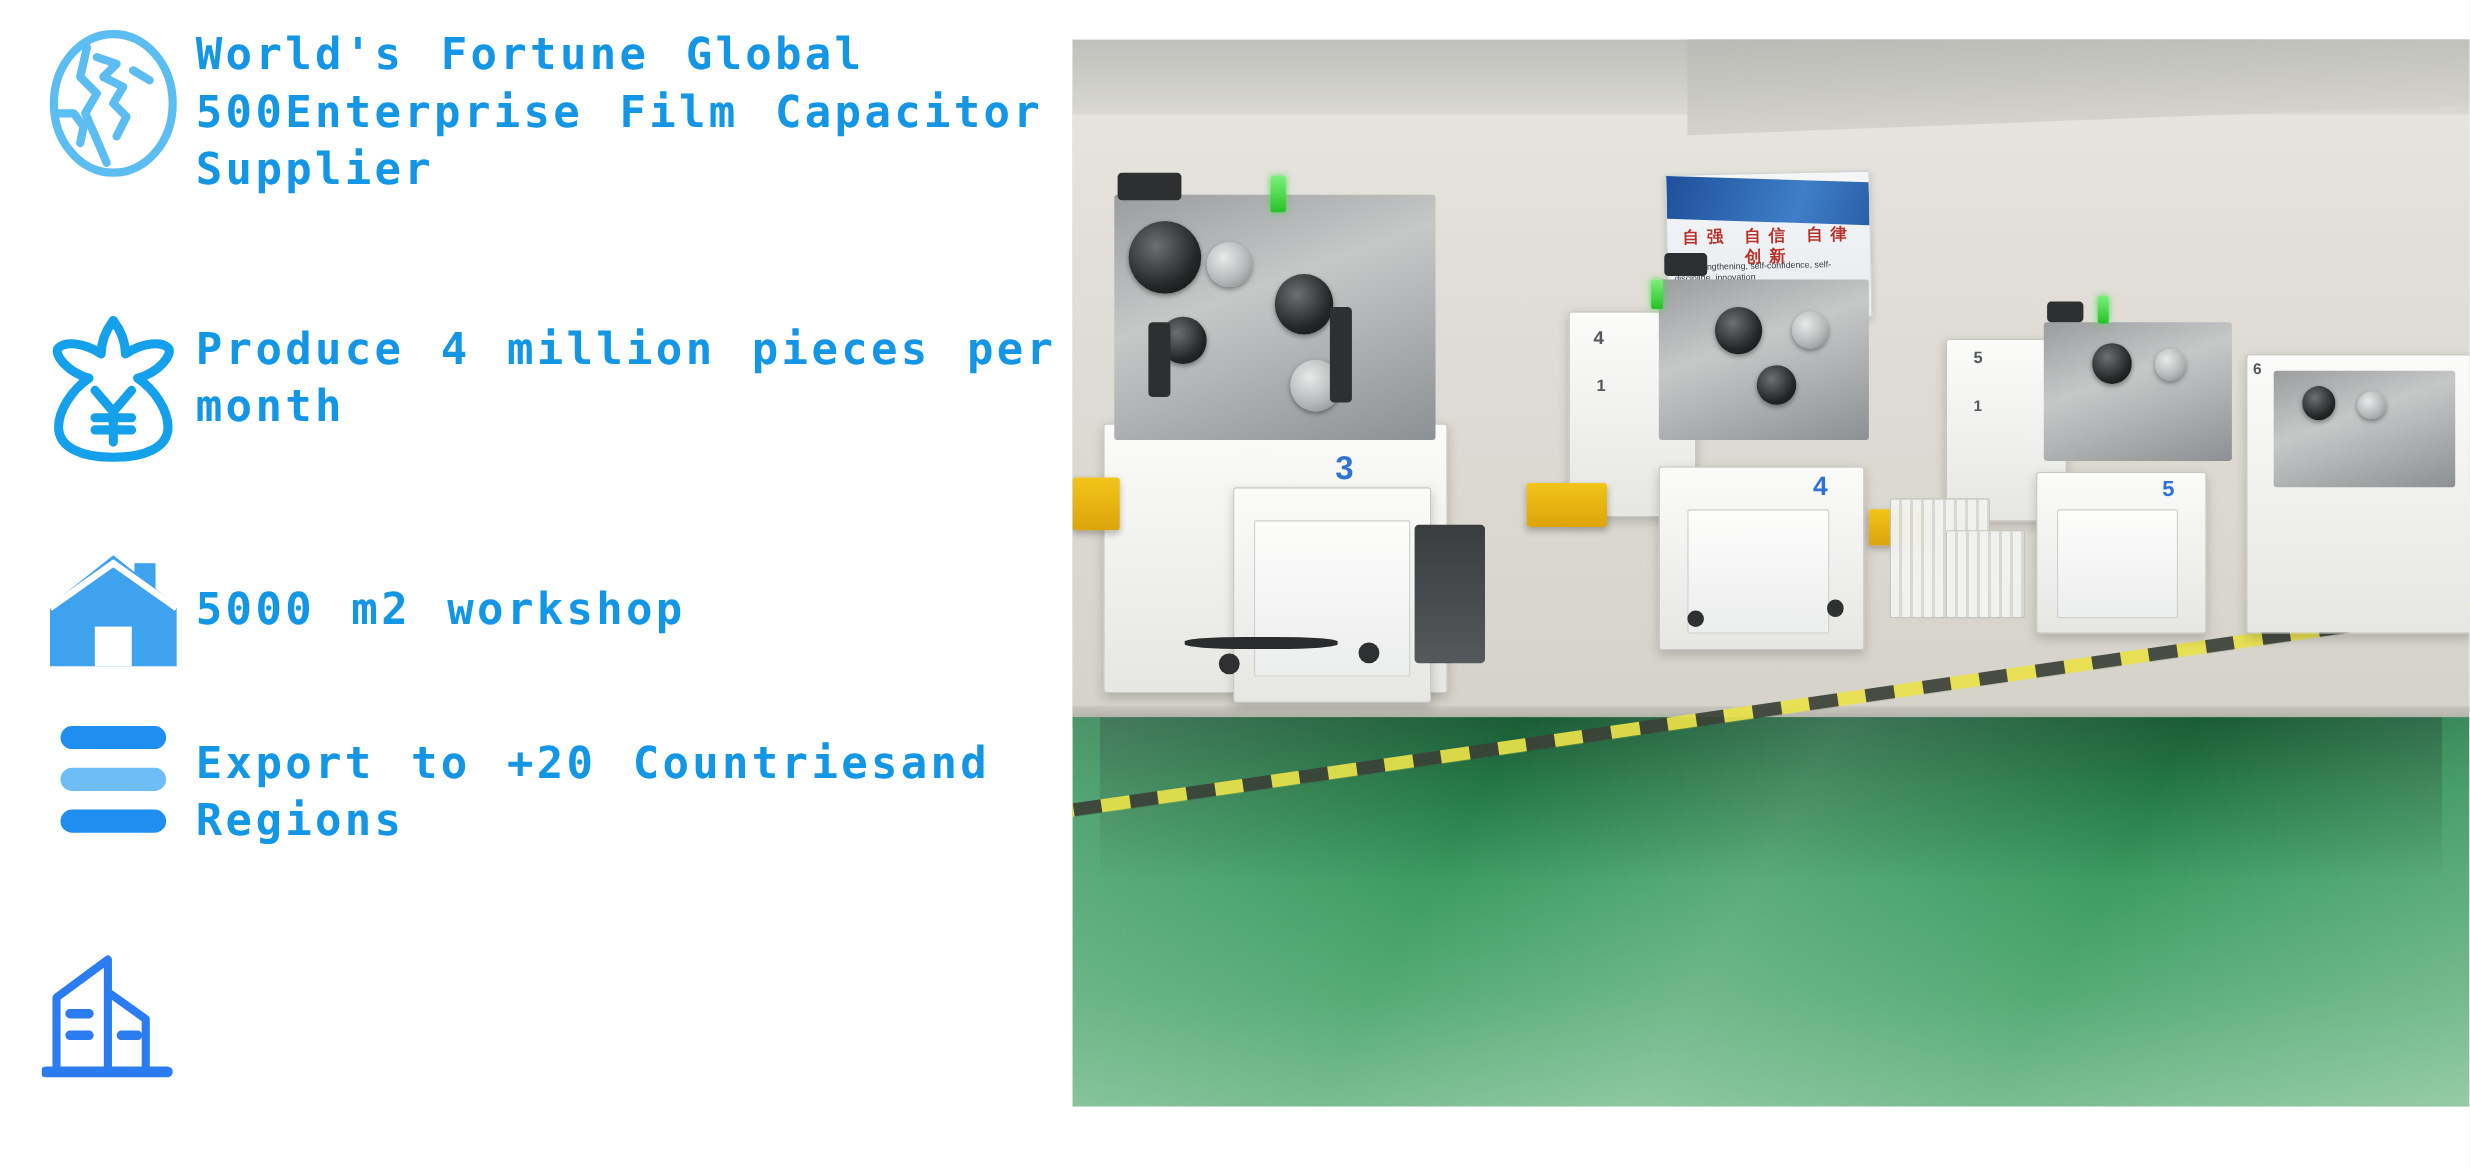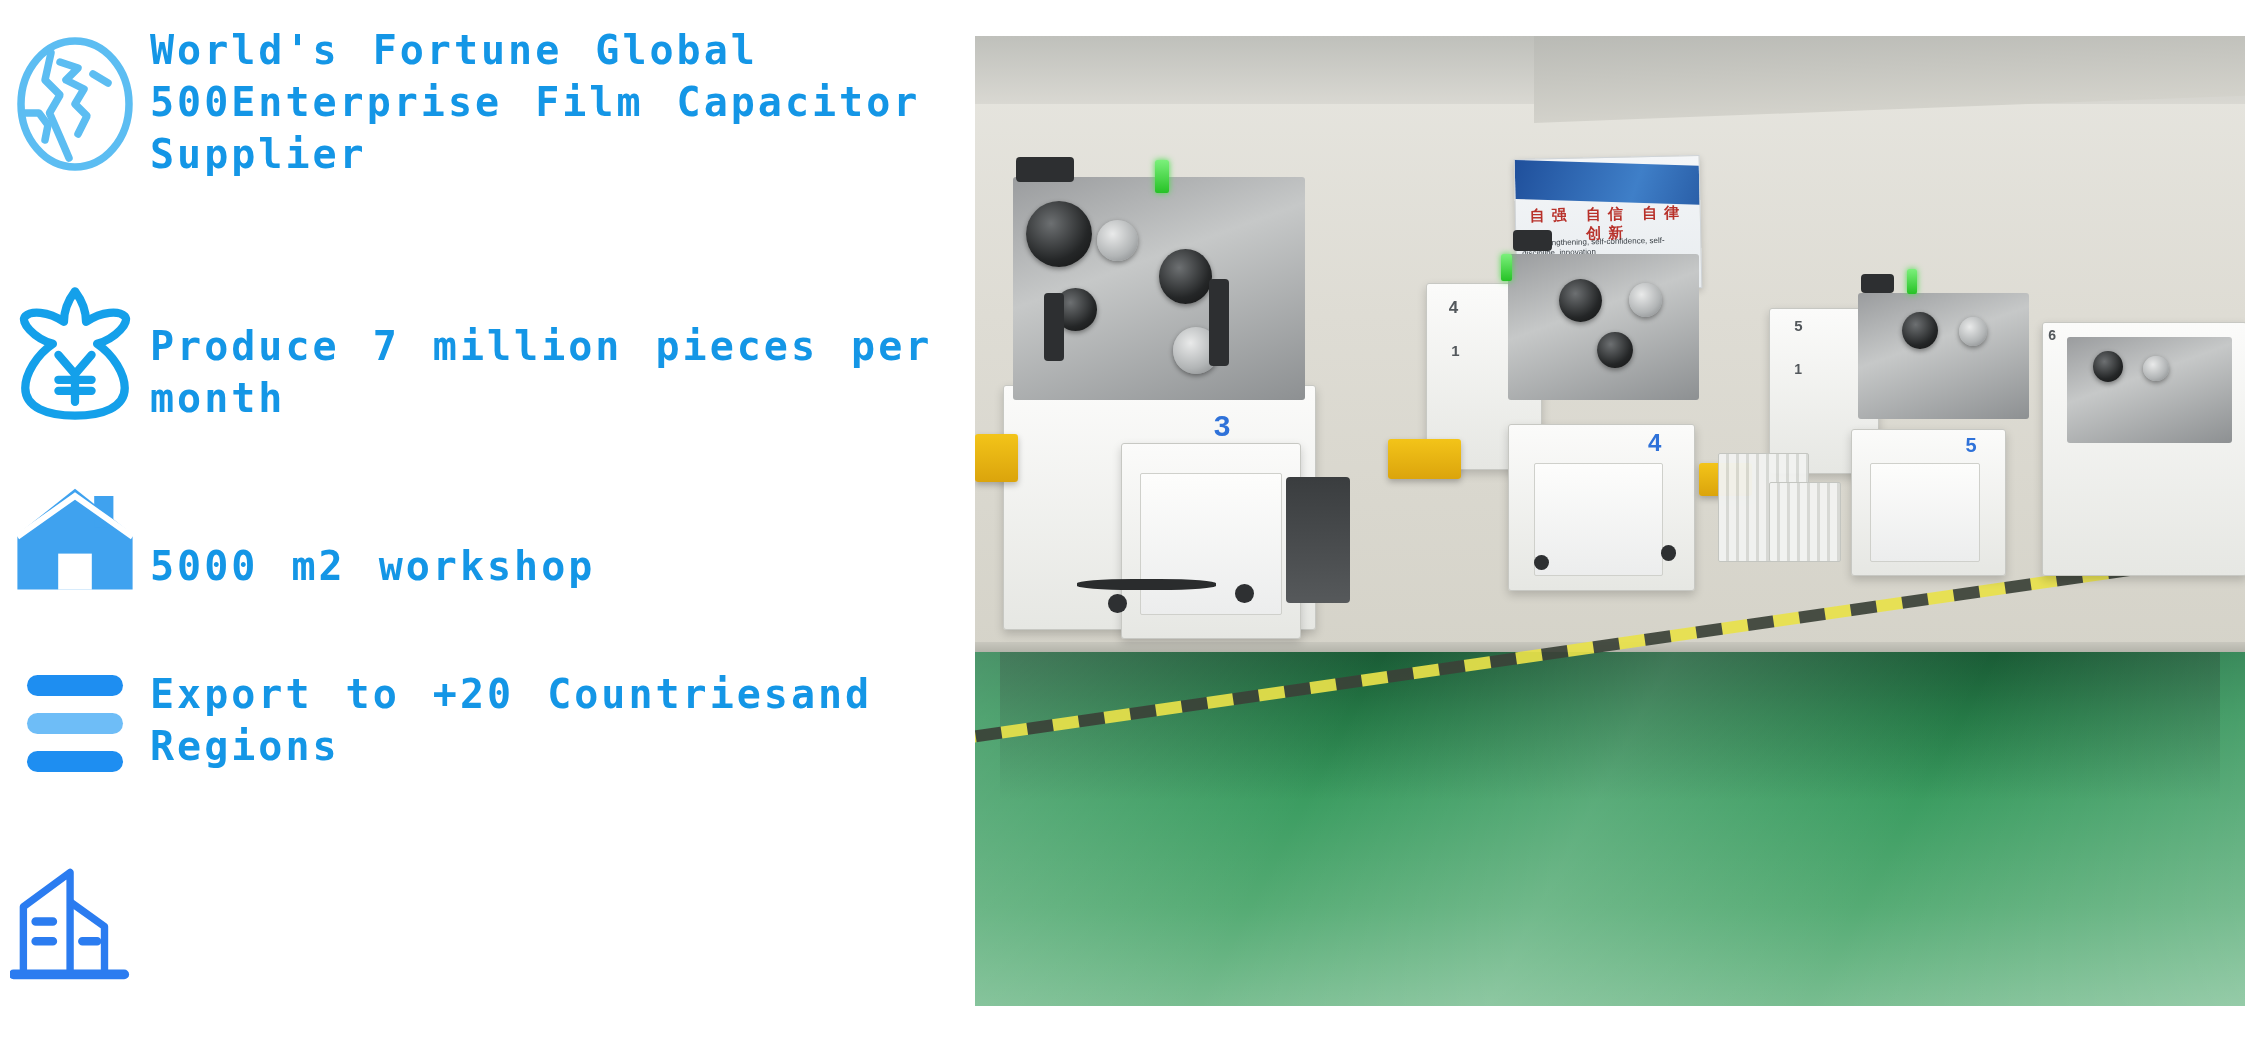--- a/index.html
+++ b/index.html
@@ -1,29 +1,29 @@
 <!DOCTYPE html>
 <html><head>
 <meta charset="utf-8">
 <style>
   html,body{margin:0;padding:0;background:#ffffff;}
   body{width:2245px;height:1062px;overflow:hidden;font-family:"DejaVu Sans Mono","Liberation Mono",monospace;}
   .page{position:relative;width:2245px;height:1062px;background:#fff;}
 
   
   .features{position:absolute;left:0;top:0;width:975px;height:1062px;}
-  .feature{position:absolute;display:flex;align-items:flex-end;}
+  .feature{position:absolute;display:flex;align-items:flex-start;margin-left:28px;}
   .f-icon{width:150px;flex:0 0 150px;display:flex;align-items:center;justify-content:center;}
   .f-text{flex:1;color:#1496e6;font-weight:700;letter-spacing:3px;line-height:1.30;
           font-family:"DejaVu Sans Mono","Liberation Mono",monospace;
           font-size:40px;word-spacing:6px;}
 
   .feature.f0{left:0;top:18px;width:960px;}
   .feature.f1{left:0;top:272px;width:960px;}
-  .feature.f2{left:0;top:484px;width:960px;}
+  .feature.f2{left:0;top:500px;width:960px;}
   .feature.f3{left:0;top:660px;width:960px;}
   .feature.f4{left:0;top:865px;width:960px;}
 
   .f0 .f-text{padding-top:6px;}
   .f1 .f-text{padding-top:20px;}
   .f2 .f-text{padding-top:28px;}
   .f3 .f-text{padding-top:8px;}
   .f4 .f-text{padding-top:8px;}
 
   .bars-icon{display:flex;flex-direction:column;gap:17px;width:96px;}
@@ -107,21 +107,21 @@
     <div class="feature f1">
       <div class="f-icon">
         <svg width="140" height="152" viewBox="0 0 100 110" aria-hidden="true">
           <path d="M50 14 C56 22 58 30 58 36 C70 28 82 28 86 32 C90 36 80 48 66 52
                    C78 60 86 74 86 84 C86 98 70 104 50 104 C30 104 14 98 14 84
                    C14 74 22 60 34 52 C20 48 10 36 14 32 C18 28 30 28 42 36
                    C42 30 44 22 50 14 Z" fill="none" stroke="#14a0ea" stroke-width="6" stroke-linejoin="round"></path>
           <path d="M38 60 L50 74 L62 60 M50 74 L50 94 M38 78 L62 78 M38 86 L62 86" fill="none" stroke="#14a0ea" stroke-width="6" stroke-linecap="round"></path>
         </svg>
       </div>
-      <div class="f-text">Produce 7 million pieces per month</div>
+      <div class="f-text">Produce 4 million pieces per month</div>
     </div>
 
     <div class="feature f2">
       <div class="f-icon">
         <svg width="120" height="108" viewBox="0 0 100 90" aria-hidden="true">
           <path d="M50 4 L98 42 L98 88 L2 88 L2 42 Z" fill="#3fa2ef"></path>
           <rect x="66" y="10" width="16" height="26" fill="#3fa2ef"></rect>
           <path d="M2 44 L50 10 L98 44" fill="none" stroke="#ffffff" stroke-width="5"></path>
           <rect x="36" y="58" width="28" height="30" fill="#ffffff"></rect>
         </svg>

